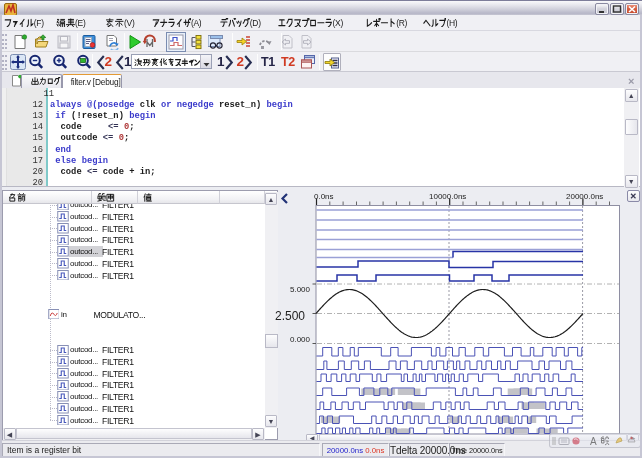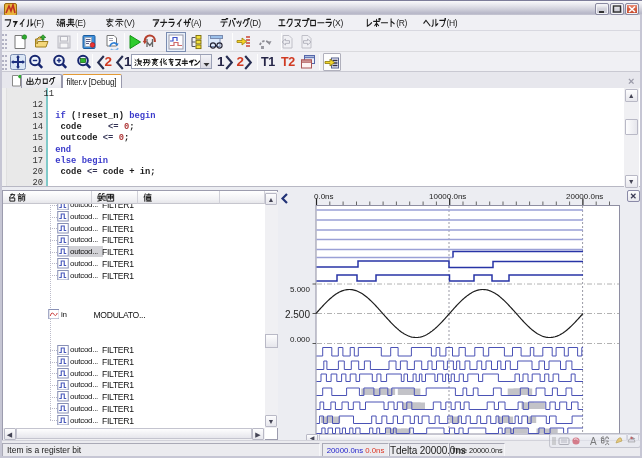--- a/index.html
+++ b/index.html
@@ -9,21 +9,21 @@
 .wbtn svg{display:block}
 #title .txt{position:absolute;left:19px;top:2px;font-size:8.8px;font-weight:bold;color:#16161f;letter-spacing:0.05px;white-space:nowrap}
 .wbtn{position:absolute;top:1.5px;width:13.5px;height:12.5px;border-radius:2px;border:1px solid #8a8aa0;background:linear-gradient(180deg,#fdfdfd,#d6d6de 45%,#c2c2cd);box-shadow:inset 0 0 0 1px #f2f2f6}
 .wbtn.close{background:linear-gradient(180deg,#f0a088,#d75f41 45%,#c44c30)}
 #menu{left:0;top:15px;width:642px;height:16px;background:#f0f0f4;border-bottom:1px solid #d8d8e0}
 #tb1{left:0;top:31px;width:642px;height:21px;background:#f0f0f4;border-bottom:1px solid #dadade}
 #tb2{left:0;top:52px;width:642px;height:20px;background:#f0f0f4;border-bottom:1px solid #c9c9d2}
 .grip{position:absolute;left:2px;width:5px;border-left:2px dotted #b2b2c4;border-right:2px dotted #b2b2c4}
 .tsep{position:absolute;width:1px;background:#c4c4cf;border-right:1px solid #fdfdfd}
 #tabs{left:0;top:72px;width:642px;height:16px;background:#e7e7ed}
-.tab{position:absolute;top:1.5px;height:14.5px;border:1px solid #9898ac;border-bottom:none;border-radius:2px 2px 0 0;font-size:9px;color:#222;text-align:center}
+.tab{position:absolute;top:1.5px;height:14.5px;border:1px solid #9898ac;border-bottom:none;border-radius:2px 2px 0 0;font-size:9px;color:#222;text-align:right}
 #ed{left:0;top:88px;width:642px;height:98.7px;background:#fff;border-bottom:1px solid #b8b8c4;overflow:hidden}
 .cl{position:absolute;left:50px;white-space:pre;font-family:"Liberation Mono",monospace;font-size:8.8px;font-weight:bold;color:#1a1a1a}
 .ln{position:absolute;width:38px;text-align:right;font-family:"Liberation Mono",monospace;font-size:8.8px;color:#333}
 .k{color:#3a3acb}.n{color:#b03a3a}.o{color:#333355}
 #lp{left:2px;top:190px;width:276px;height:250px;background:#fff;border:1px solid #9c9cae}
 .hdr{position:absolute;top:0;height:13px;z-index:6;background:linear-gradient(180deg,#ffffff,#f1f1f4 70%,#e6e6ea);border-right:1px solid #d0d0d8;border-bottom:1px solid #c6c6ce;font-size:9px;color:#222;padding-left:5px;line-height:13px}
 .row{position:absolute;font-size:8px;letter-spacing:-0.3px;color:#111;white-space:nowrap}
 .sb{position:absolute;background:#f0f0f3}
 .sbtn{position:absolute;width:12px;height:12px;background:linear-gradient(180deg,#fdfdfe,#e6e6ec);border:1px solid #b9b9c6;border-radius:1px;font-size:7px;color:#445;text-align:center;line-height:11px}
 #status{left:0;top:440px;width:642px;height:18px;background:#ebebef;border-top:1px solid #d2d2da}
@@ -348,20 +348,21 @@
             </g>
           </svg></span></div>
       <div class="tab" style="left:61.5px;width:60px;background:#fefefe;border-top:1.5px solid #e39a35"><span style="position:relative;top:2px;font-size:8.3px;letter-spacing:-0.2px">filter.v [Debug]</span></div>
     </div>
     <div id="ed" class="abs">
       <div class="abs" style="left:0;top:0;width:7px;height:98.7px;background:#f0f0f0;border-right:1px solid #e0e0e0"></div>
       <div class="abs" style="left:7px;top:0;width:38.5px;height:98.7px;background:#e9e9e9"></div>
       <div class="abs" style="left:45.5px;top:0;width:2px;height:98.7px;background:#7fc9c9"></div>
       <div class="ln" style="left:16px;top:0.5px">11</div>
       <div class="ln" style="left:5px;top:11.7px">12</div>
+      <div class="cl" style="top:11.7px"><span class="k">always</span> <span class="k">@(</span><span class="k">posedge</span> clk <span class="k">or</span> <span class="k">negedge</span> reset_n) <span class="k">begin</span></div>
       <div class="ln" style="left:5px;top:22.9px">13</div>
       <div class="cl" style="top:22.9px"> <span class="k">if</span> (!reset_n) <span class="k">begin</span></div>
       <div class="ln" style="left:5px;top:34.1px">14</div>
       <div class="cl" style="top:34.1px">  code     <span class="o">&lt;=</span> <span class="n">0</span>;</div>
       <div class="ln" style="left:5px;top:45.3px">15</div>
       <div class="cl" style="top:45.3px">  outcode <span class="o">&lt;=</span> <span class="n">0</span>;</div>
       <div class="ln" style="left:5px;top:56.5px">16</div>
       <div class="cl" style="top:56.5px"> <span class="k">end</span></div>
       <div class="ln" style="left:5px;top:67.7px">17</div>
       <div class="cl" style="top:67.7px"> <span class="k">else</span> <span class="k">begin</span></div>
@@ -577,21 +578,21 @@
       <div class="abs" style="left:262px;top:143px;width:12.5px;height:14px;background:linear-gradient(180deg,#fdfdfe,#e6e6ec);border:1px solid #b9b9c6"></div>
       <div class="sb" style="left:0;top:236.5px;width:262px;height:12px"></div>
       <div class="sbtn" style="left:0.5px;top:236.5px">◀</div>
       <div class="sbtn" style="left:249px;top:236.5px">▶</div>
       <div class="abs" style="left:13px;top:236.5px;width:236px;height:11.5px;background:linear-gradient(180deg,#fdfdfe,#e6e6ec);border:1px solid #c4c4cf"></div>
     </div>
     <svg class="ic" style="left:280px;top:193px" width="9" height="11" viewBox="0 0 9 11">
       <path d="M7,1 L2.5,5.5 L7,10" fill="none" stroke="#223377" stroke-width="2.2"></path>
     </svg>
     <div class="abs" style="left:270px;top:284.5px;width:40px;text-align:right;font-size:8px;color:#222">5.000</div>
-    <div class="abs" style="left:270px;top:309px;width:40px;text-align:right;font-size:10px;color:#222">2.500</div>
+    <div class="abs" style="left:270px;top:309px;width:40px;text-align:center;font-size:12px;color:#222">2.500</div>
     <div class="abs" style="left:270px;top:334.5px;width:40px;text-align:right;font-size:8px;color:#222">0.000</div>
     <div class="abs" style="left:314px;top:191.5px;font-size:8px;color:#222">0.0ns</div>
     <div class="abs" style="left:429px;top:191.5px;font-size:8px;color:#222">10000.0ns</div>
     <div class="abs" style="left:566px;top:191.5px;font-size:8px;color:#222">20000.0ns</div>
     <div class="abs" style="left:627px;top:190px;width:12.5px;height:12px;background:linear-gradient(180deg,#fcfcfd,#e8e8ee);border:1px solid #8a8aa8;border-radius:2px">
       <svg width="10.5" height="10" viewBox="0 0 10.5 10" style="display:block">
         <path d="M3,2.8 L7.5,7.2 M7.5,2.8 L3,7.2" stroke="#3a3a55" stroke-width="1.2"></path>
       </svg>
     </div>
     <div class="sb" style="left:306px;top:434px;width:334px;height:8px"></div>

